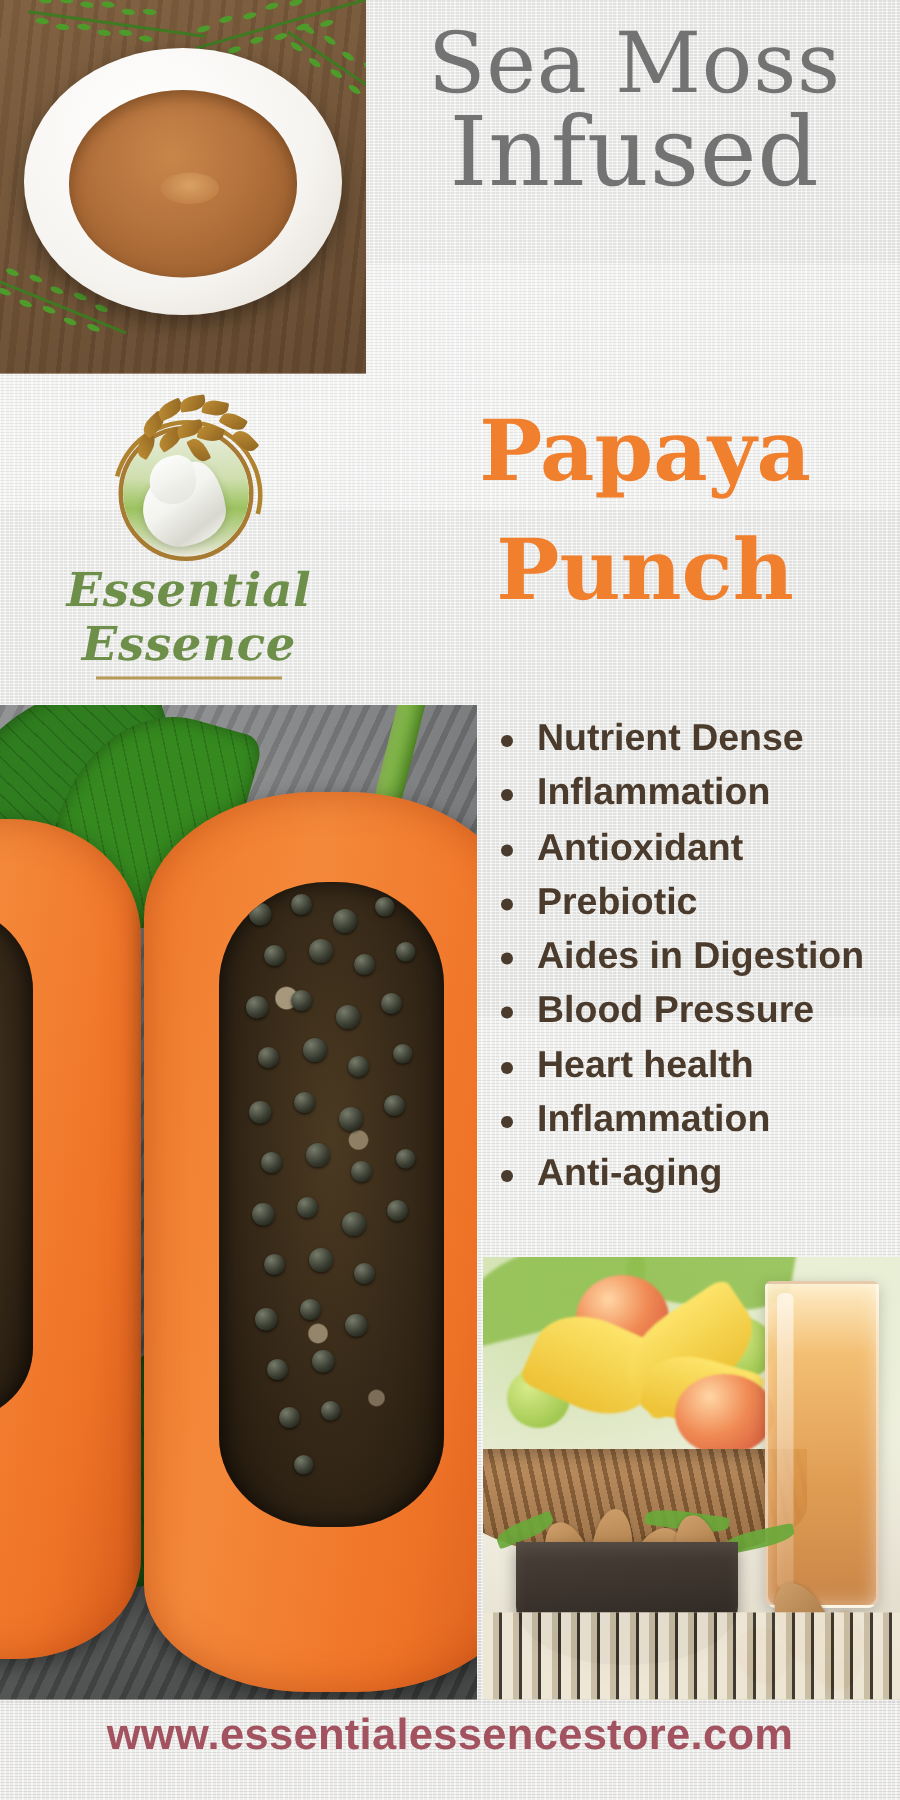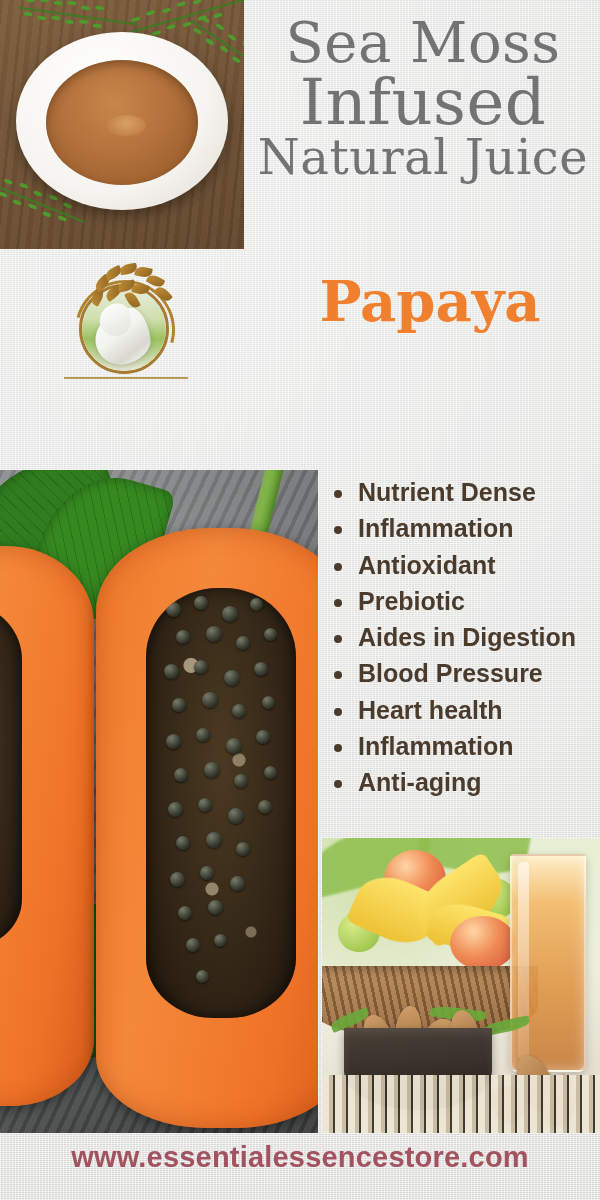--- a/index.html
+++ b/index.html
@@ -324,21 +324,20 @@
   </div>
 
   <div class="bowl">
     <div class="bowl-inner"></div>
   </div>
 </div>
 
 <div class="headline">
   <span class="hl hl-1">Sea Moss</span>
   <span class="hl hl-2">Infused</span>
-  <span class="hl hl-3">Natural Juice</span>
 </div>
 
 <div class="logo-block">
   <div class="logo-mark">
     <div class="wreath-arc"></div>
     <div class="logo-circle">
       <div class="logo-scene"></div>
       <div class="logo-swirl"></div>
     </div>
     <div class="wreath-leaf" style="left:28px;top:30px;transform:rotate(-60deg);"></div>
@@ -346,25 +345,27 @@
     <div class="wreath-leaf" style="left:44px;top:6px;transform:rotate(-25deg);"></div>
     <div class="wreath-leaf" style="left:59px;top:2px;transform:rotate(-8deg);"></div>
     <div class="wreath-leaf" style="left:74px;top:5px;transform:rotate(12deg);"></div>
     <div class="wreath-leaf" style="left:86px;top:14px;transform:rotate(30deg);"></div>
     <div class="wreath-leaf" style="left:94px;top:27px;transform:rotate(48deg);"></div>
     <div class="wreath-leaf" style="left:44px;top:26px;transform:rotate(-34deg);"></div>
     <div class="wreath-leaf" style="left:57px;top:19px;transform:rotate(-12deg);"></div>
     <div class="wreath-leaf" style="left:71px;top:22px;transform:rotate(14deg);"></div>
     <div class="wreath-leaf" style="left:63px;top:33px;transform:rotate(62deg);"></div>
   </div>
+  <div class="brand-script">Essential Essence</div>
   <div class="brand-rule"></div>
 </div>
 
 <div class="product">
   <span class="p1">Papaya</span>
+  <span class="p2">Punch</span>
 </div>
 
 <ul class="benefits">
   <li>Nutrient Dense</li>
   <li>Inflammation</li>
   <li>Antioxidant</li>
   <li>Prebiotic</li>
   <li>Aides in Digestion</li>
   <li> Blood Pressure</li>
   <li>Heart health</li>

